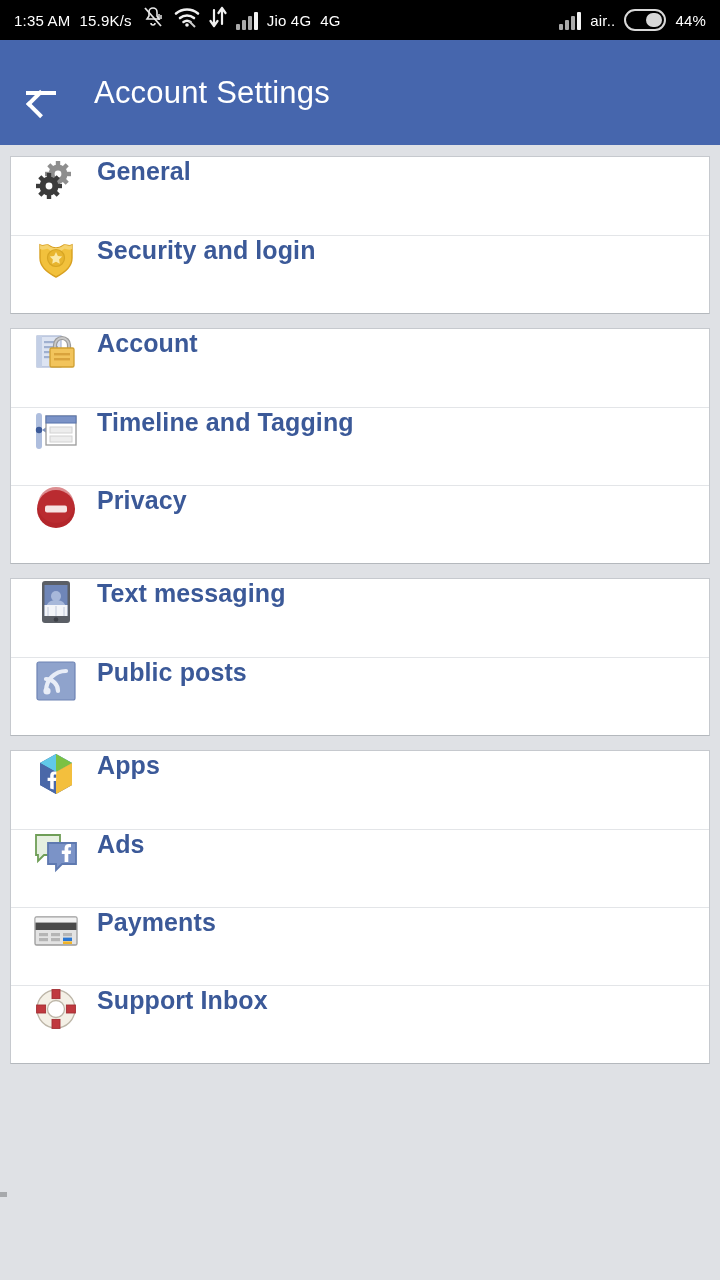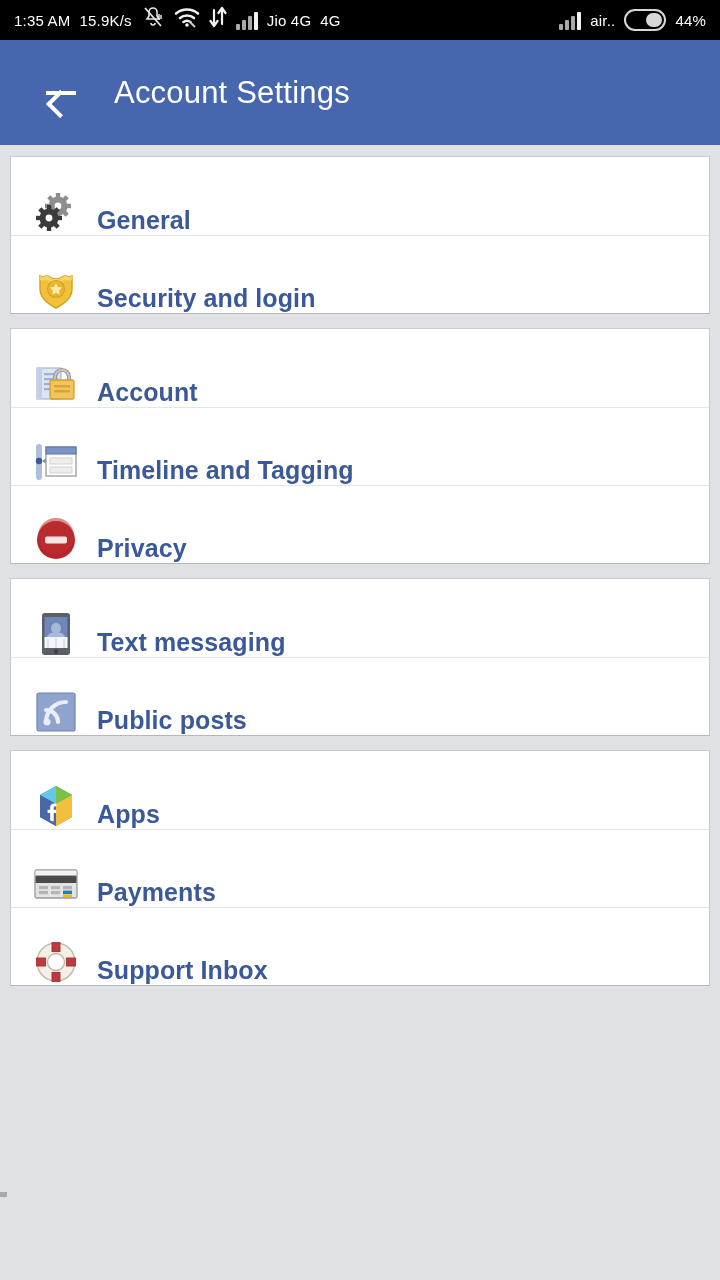--- a/index.html
+++ b/index.html
@@ -50,21 +50,21 @@
     border-radius: 8px;
   }
 
   .ico { display: inline-block; vertical-align: middle; }
 
   
   .appbar {
     height: 105px; width: 720px;
     background: #4666ad;
     display: flex; align-items: center;
-    padding-left: 44px;
+    padding-left: 24px;
     gap: 36px;
   }
   .back-arrow {
     width: 34px; height: 34px;
     position: relative; flex: 0 0 auto;
   }
   .back-arrow::before {
     content: ""; position: absolute;
     left: 2px; top: 15px; width: 30px; height: 4px;
     background: #fff;
@@ -86,21 +86,21 @@
   
   .content { width: 720px; background: #dfe1e5; padding-top: 11px; }
   .card {
     background: #fff;
     margin: 0 10px 14px 10px;
     border: 1px solid #c6c9ce;
     border-bottom-color: #b4b8bd;
   }
   .row {
     height: 78px;
-    display: flex; align-items: flex-end;
+    display: flex; align-items: flex-start;
     padding-left: 22px;
     border-top: 1px solid #e3e5e8;
     background: #fff;
   }
   .row:first-child { border-top: none; }
   .row-icon {
     width: 46px; height: 46px;
     flex: 0 0 46px;
     position: relative;
     margin-right: 18px;
@@ -331,20 +331,30 @@
           <path d="M23 3l16 9-16 9z" fill="#7bc143"></path>
           <path d="M39 12v22L23 43V21z" fill="#f0b429"></path>
           <path d="M39 12v22L23 43V21z" fill="#f7cb56" opacity=".45"></path>
           <path d="M7 12l16 9v22L7 34z" fill="#4a68a8"></path>
           <path d="M17.2 37.5V30h-2.6v-3.2h2.6v-2.4c0-2.5 1.6-3.9 3.9-3.9 1 0 1.9.1 2.2.1v3h-1.3c-1 0-1.3.5-1.3 1.3v1.9h2.6l-.4 3.2h-2.2v8.6z" fill="#fff"></path>
         </svg>
       </div>
       <div class="row-label">Apps</div>
     </div>
 
+    <div class="row">
+      <div class="row-icon">
+        <svg viewBox="0 0 46 46">
+          <path d="M3 5h24v20H11l-6 6v-6H3z" fill="#e6f0e0" stroke="#6f9e57" stroke-width="1.8"></path>
+          <path d="M15 13h28v21H29l-6 6v-6h-8z" fill="#7b93c7" stroke="#5e79b0" stroke-width="1.8"></path>
+          <path d="M31.6 32V24h-2.8v-3.4h2.8v-2.5c0-2.7 1.7-4.2 4.1-4.2 1.1 0 2 .1 2.3.1v3.2h-1.4c-1 0-1.3.5-1.3 1.3v2.1h2.8l-.4 3.4h-2.4V32z" fill="#fff"></path>
+        </svg>
+      </div>
+      <div class="row-label">Ads</div>
+    </div>
 
     <div class="row">
       <div class="row-icon">
         <svg viewBox="0 0 46 46">
           <rect x="2" y="9" width="42" height="28" rx="1.6" fill="#e3e3e3" stroke="#9b9b9b" stroke-width="1.3"></rect>
           <rect x="2.6" y="9.6" width="40.8" height="5" fill="#f2f2f2"></rect>
           <rect x="2.6" y="14.6" width="40.8" height="7.4" fill="#4a4a4a"></rect>
           <g fill="#b5b5b5">
             <rect x="6" y="25" width="9" height="3.2"></rect>
             <rect x="18" y="25" width="9" height="3.2"></rect>

